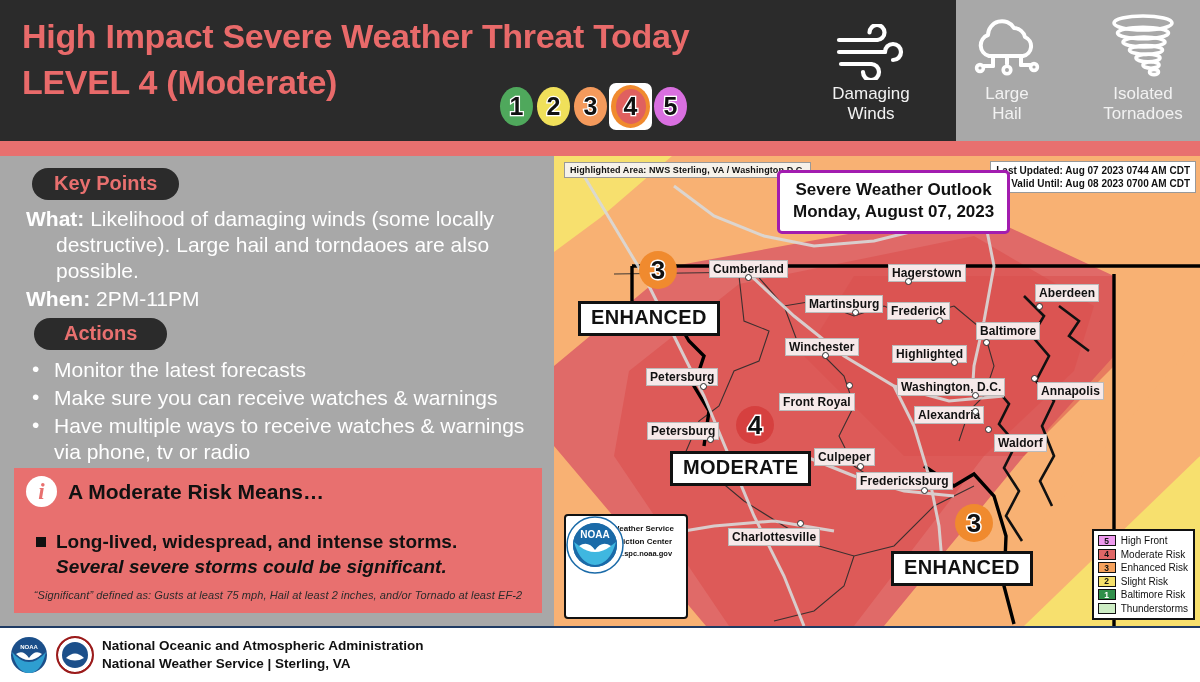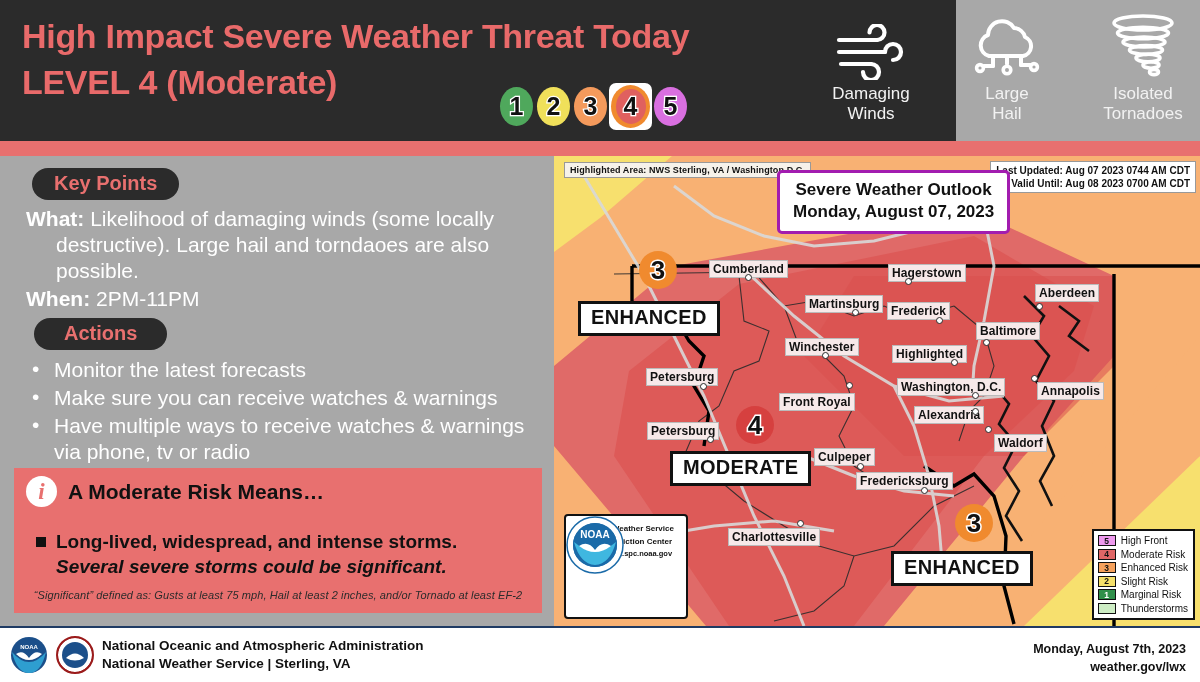--- a/index.html
+++ b/index.html
@@ -453,21 +453,21 @@
       <div class="lg-row">
         <div class="lg-swatch" style="background:#f6a15c;">3</div>
         <div class="lg-lbl">Enhanced Risk</div>
       </div>
       <div class="lg-row">
         <div class="lg-swatch" style="background:#f5e06a;">2</div>
         <div class="lg-lbl">Slight Risk</div>
       </div>
       <div class="lg-row">
         <div class="lg-swatch" style="background:#2f8f4a;color:#fff;">1</div>
-        <div class="lg-lbl">Marginal Risk</div>
+        <div class="lg-lbl">Baltimore Risk</div>
       </div>
       <div class="lg-row">
         <div class="lg-swatch" style="background:#cdedc4;"></div>
         <div class="lg-lbl">Thunderstorms</div>
       </div>
     </div>
 
     <div class="spcbox">
       <svg width="58" height="58" viewBox="0 0 58 58">
         <circle cx="29" cy="29" r="28" fill="#ffffff" stroke="#1a6aa8" stroke-width="1.5"></circle>
@@ -496,19 +496,15 @@
         <circle cx="19" cy="19" r="18" fill="#ffffff" stroke="#9b1b1b" stroke-width="2"></circle>
         <circle cx="19" cy="19" r="13" fill="#1b4f8a"></circle>
         <path d="M10 22 Q19 13 28 22 Q19 27 10 22 Z" fill="#ffffff"></path>
         <circle cx="19" cy="19" r="17.5" fill="none" stroke="#9b1b1b" stroke-width="1"></circle>
       </svg>
       <div class="ft-names">
         <div>National Oceanic and Atmospheric Administration</div>
         <div>National Weather Service  |  Sterling, VA</div>
       </div>
     </div>
-    <div class="ft-right">
-      <div>Monday, August 7th, 2023</div>
-      <div>weather.gov/lwx</div>
-    </div>
   </div>
 
 </div>
 
 </body></html>

